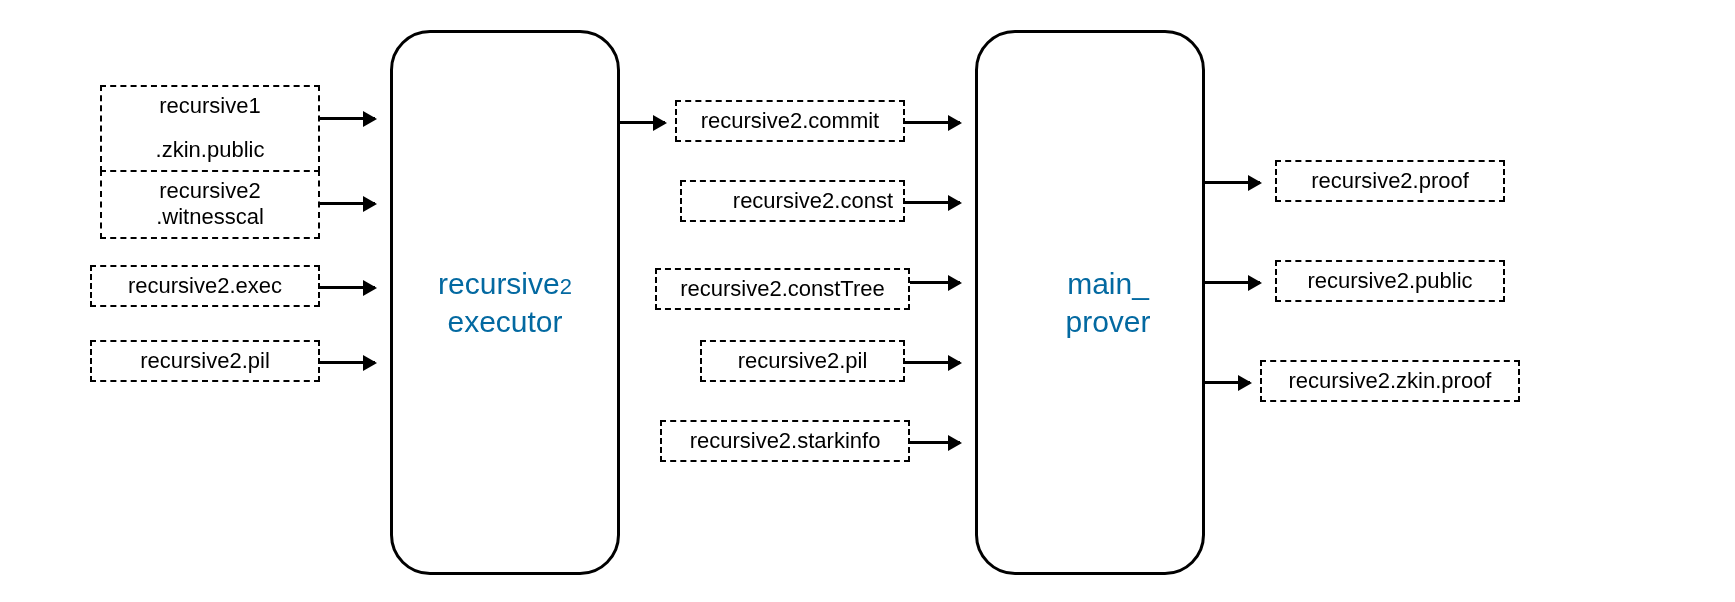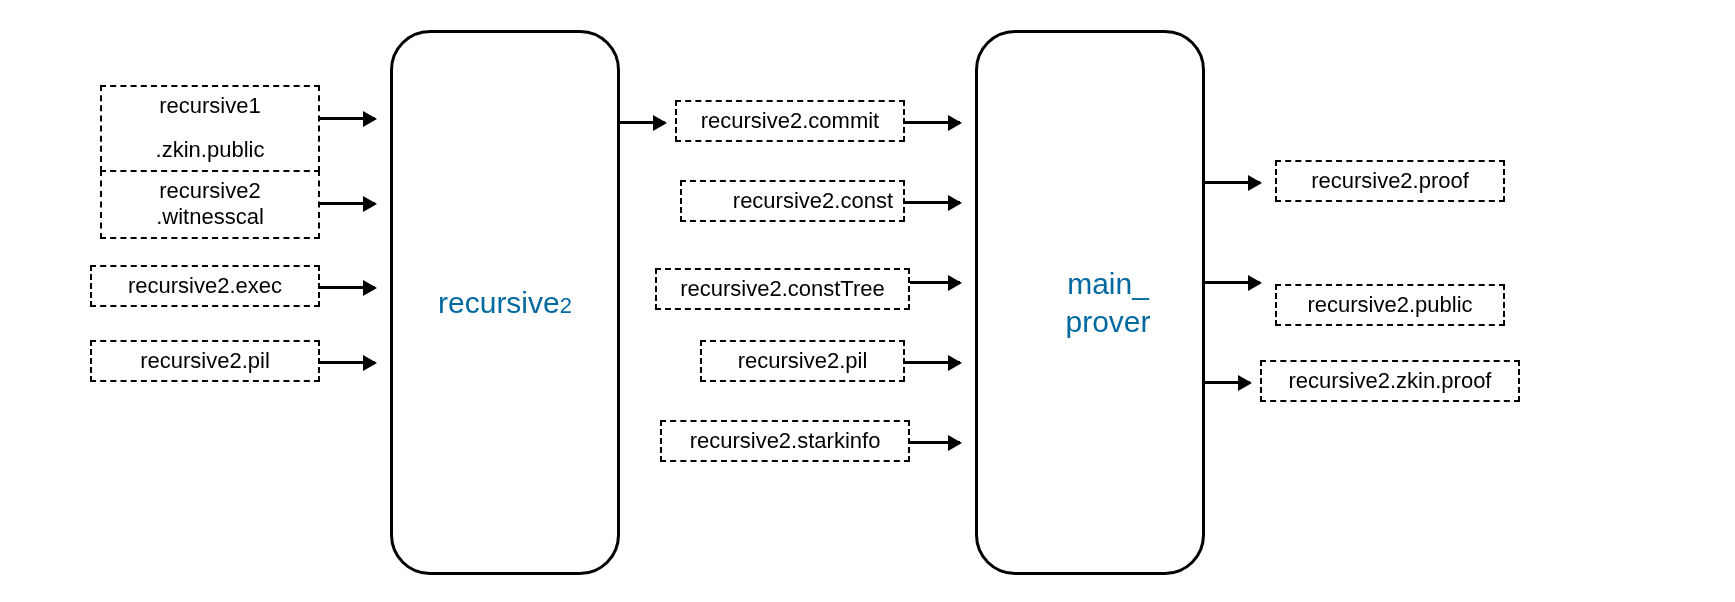--- a/index.html
+++ b/index.html
@@ -68,20 +68,21 @@
       border-bottom: 8px solid transparent;
     }
   </style>
 </head>
 <body>
 
 <div class="process-box" style="left:390px; top:30px; width:230px; height:545px;">
   <div>
     <span class="process-label-line">recursive</span><span class="process-label-line process-label-sub">2</span>
   </div>
+  <div class="process-label-line">executor</div>
 </div>
 
 <div class="process-box" style="left:975px; top:30px; width:230px; height:545px;padding-left:36px;">
   <div class="process-label-line">main_</div>
   <div class="process-label-line">prover</div>
 </div>
 
 <div class="file-box" style="left:100px; top:85px; width:220px;gap:18px;">
   <span class="file-line">recursive1</span>
   <span class="file-line">.zkin.public</span>
@@ -129,20 +130,20 @@
   <span class="file-line">recursive2.starkinfo</span>
 </div>
 <div class="arrow" style="left:910px; top:441px; width:50px;"></div>
 
 <div class="arrow" style="left:1205px; top:181px; width:55px;"></div>
 <div class="file-box" style="left:1275px; top:160px; width:230px;">
   <span class="file-line">recursive2.proof</span>
 </div>
 
 <div class="arrow" style="left:1205px; top:281px; width:55px;"></div>
-<div class="file-box" style="left:1275px; top:260px; width:230px;margin-top:24px;">
+<div class="file-box" style="left:1275px; top:260px; width:230px;">
   <span class="file-line">recursive2.public</span>
 </div>
 
 <div class="arrow" style="left:1205px; top:381px; width:45px;"></div>
 <div class="file-box" style="left:1260px; top:360px; width:260px;">
   <span class="file-line">recursive2.zkin.proof</span>
 </div>
 
 </body></html>

